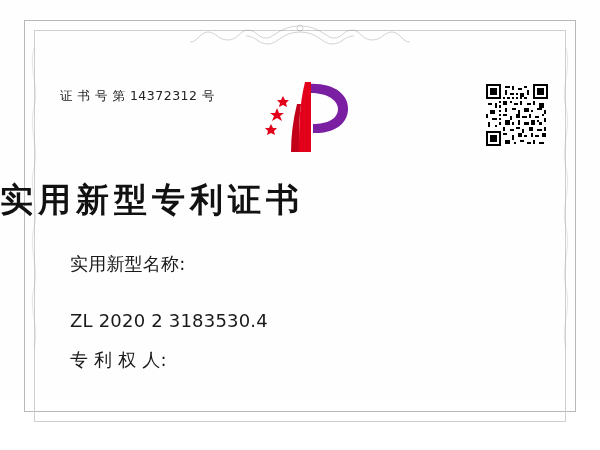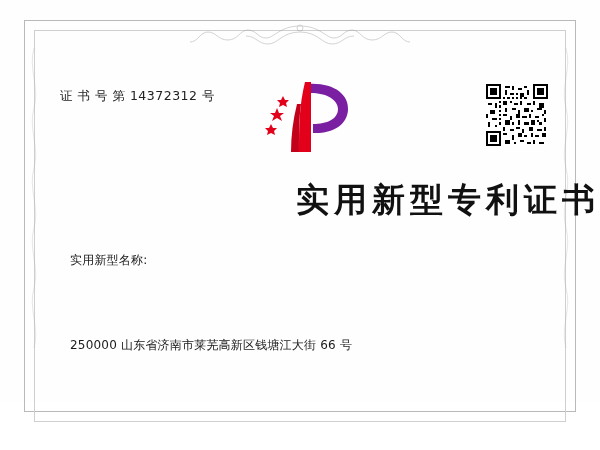--- a/index.html
+++ b/index.html
@@ -91,40 +91,40 @@
     width: 110px;
     height: 82px;
   }
 
   
   .main-title {
     position: absolute;
     left: 0;
     right: 0;
     top: 178px;
-    text-align: right;
+    text-align: left;
     font-size: 33px;
     font-weight: bold;
     letter-spacing: 5px;
     color: #111;
     font-family: "DejaVu Serif", "Liberation Serif", serif;
   }
 
   
   .fields {
     position: absolute;
     left: 70px;
     top: 252px;
     right: 60px;
   }
   .field-row {
     display: flex;
     align-items: baseline;
     margin-bottom: 17px;
-    font-size: 12px;
+    font-size: 18px;
     color: #1a1a1a;
   }
   .field-label {
     width: 110px;
     flex: 0 0 110px;
     white-space: nowrap;
     letter-spacing: 0.2px;
   }
   .field-value {
     flex: 1 1 auto;
@@ -289,24 +289,25 @@
   <div class="fields">
 
     <div class="field-row">
       <div class="field-label">实用新型名称:</div>
     </div>
 
     <div class="field-row">
     </div>
 
     <div class="field-row">
-    </div>
-
-
-    <div class="field-row">
-    </div>
-
-    <div class="field-row">
-      <div class="field-value">250000 山东省济南市莱芜高新区钱塘江大街 66 号</div>
+      <div class="field-value">ZL 2020 2 3183530.4</div>
+    </div>
+
+
+    <div class="field-row">
+      <div class="field-label">专 利 权 人:</div>
+    </div>
+
+    <div class="field-row">
     </div>
 
   </div>
 </div>
 
 </body></html>

